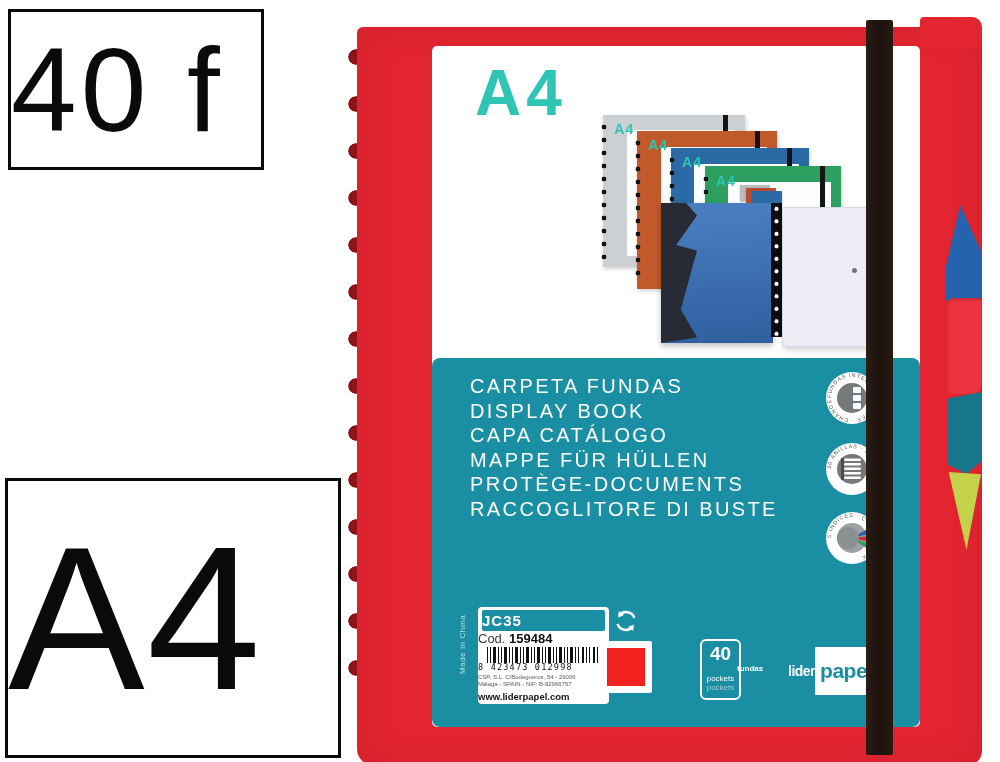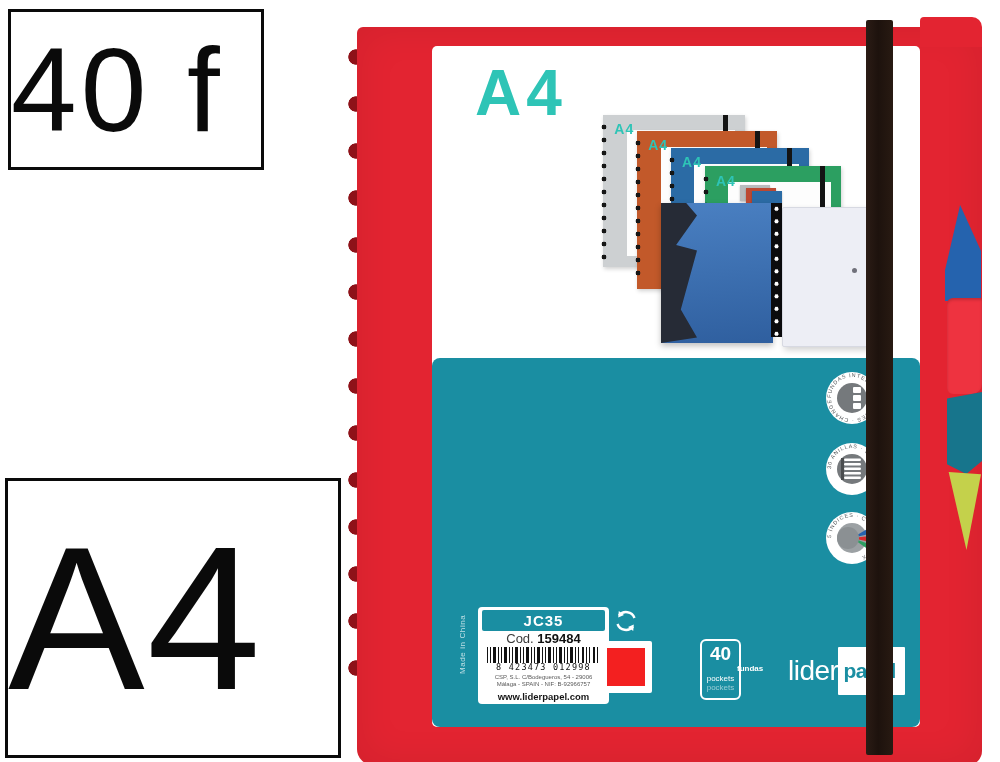--- a/index.html
+++ b/index.html
@@ -79,42 +79,42 @@
   .banner-text{position:absolute;left:38px;top:16px;color:#fff;font-size:20px;
          letter-spacing:2.4px;line-height:24.6px;white-space:nowrap;}
 
   .badge{position:absolute;left:393px;width:54px;height:54px;}
   .badge1{top:13px;} .badge2{top:84px;} .badge3{top:153px;}
 
   
   .made-in{position:absolute;left:26px;top:238px;height:78px;writing-mode:vertical-rl;
          transform:rotate(180deg);color:rgba(255,255,255,.72);font-size:8px;letter-spacing:.6px;}
   .info-card{position:absolute;left:46px;top:249px;width:131px;height:97px;background:#fff;
-         border-radius:4px;text-align:center;overflow:hidden;}
+         border-radius:4px;text-align:left;overflow:hidden;}
   .card-model{background:var(--c-teal,#1A8EA2);color:#fff;font-weight:bold;font-size:15px;
          line-height:21px;height:21px;margin:3px 4px 1px 4px;border-radius:2px;letter-spacing:1px;}
   .card-cod{font-size:13px;color:#3a3a3a;line-height:13px;}
   .card-cod b{color:#101010;}
   .bars{height:16px;margin:2px 9px 0 9px;
          background:repeating-linear-gradient(90deg,#121212 0 1.5px,#fff 1.5px 3px,#121212 3px 4px,#fff 4px 6.5px,#121212 6.5px 9px,#fff 9px 11px);}
   .bar-digits{font-family:"DejaVu Sans Mono",monospace;font-size:8.5px;color:#111;
          letter-spacing:1.2px;line-height:9px;}
   .card-addr{font-size:6px;color:#5a5a5a;line-height:7px;margin-top:2px;}
   .card-web{font-size:9.5px;font-weight:bold;color:#161616;margin-top:3px;}
   .recycle{position:absolute;left:181px;top:250px;width:26px;height:26px;}
   .swatch{position:absolute;left:168px;top:283px;width:52px;height:52px;background:#fff;border-radius:2px;}
   .swatch-inner{position:absolute;inset:7px;background:var(--c-swatch-red,#F32020);}
   .qty-box{position:absolute;left:228px;top:281px;width:37px;height:57px;border:2px solid #fff;
          border-radius:6px;color:#fff;text-align:center;margin-left:40px;}
   .qty-num{font-size:19px;font-weight:bold;line-height:21px;margin-top:2px;}
   .qty-l{font-size:8px;line-height:9.5px;}
   .qty-l.b{font-weight:bold;padding-left:35px;}
   .qty-l.dim{opacity:.55;}
   .logo{position:absolute;left:356px;top:288px;height:50px;display:flex;align-items:center;}
-  .logo .lider{color:#fff;font-weight:normal;font-size:28px;letter-spacing:-.5px;}
+  .logo .lider{color:#fff;font-weight:bold;font-size:14px;letter-spacing:-.5px;}
   .logo .papel{background:#fff;color:var(--c-teal,#1A8EA2);font-weight:bold;font-size:21px;
          letter-spacing:-.5px;padding:12px 4px 12px 5px;width:58px;overflow:hidden;border-radius:1px;}
 
   
   .band{position:absolute;left:521px;top:3px;width:27px;height:735px;z-index:40;
          background:linear-gradient(90deg,#2b1c15,var(--c-band-black,#1d120d) 45%,#281a12);
          border-radius:2px;}
 
   .ring-text{font-size:5.4px;letter-spacing:.9px;fill:#54585b;font-family:"Liberation Sans",sans-serif;}
 </style>
@@ -175,20 +175,28 @@
         </div>
         <div class="front-left"></div>
         <div class="front-flap"></div>
         <div class="front-spiral"></div>
         <div class="front-cover">
           <div class="snap"></div>
         </div>
       </div>
 
       <div class="banner">
+        <div class="banner-text">
+          <div>CARPETA FUNDAS</div>
+          <div>DISPLAY BOOK</div>
+          <div>CAPA CATÁLOGO</div>
+          <div>MAPPE FÜR HÜLLEN</div>
+          <div>PROTÈGE-DOCUMENTS</div>
+          <div>RACCOGLITORE DI BUSTE</div>
+        </div>
 
         <svg class="badge badge1" viewBox="0 0 54 54">
           <circle cx="27" cy="27" r="26" fill="#fff"></circle>
           <defs>
               <path id="bc1" d="M 6 27 A 21 21 0 1 1 48 27 A 21 21 0 1 1 6 27"></path>
             </defs>
           <text class="ring-text"><textPath href="#bc1">FUNDAS INTERCAMBIABLES · CHANGEABLE POCKETS</textPath></text>
           <circle cx="27" cy="27" r="15" fill="#75797c"></circle>
           <rect x="28" y="16" width="8" height="6" rx="1" fill="#fff"></rect>
           <rect x="28" y="24" width="8" height="6" rx="1" fill="#fff"></rect>

